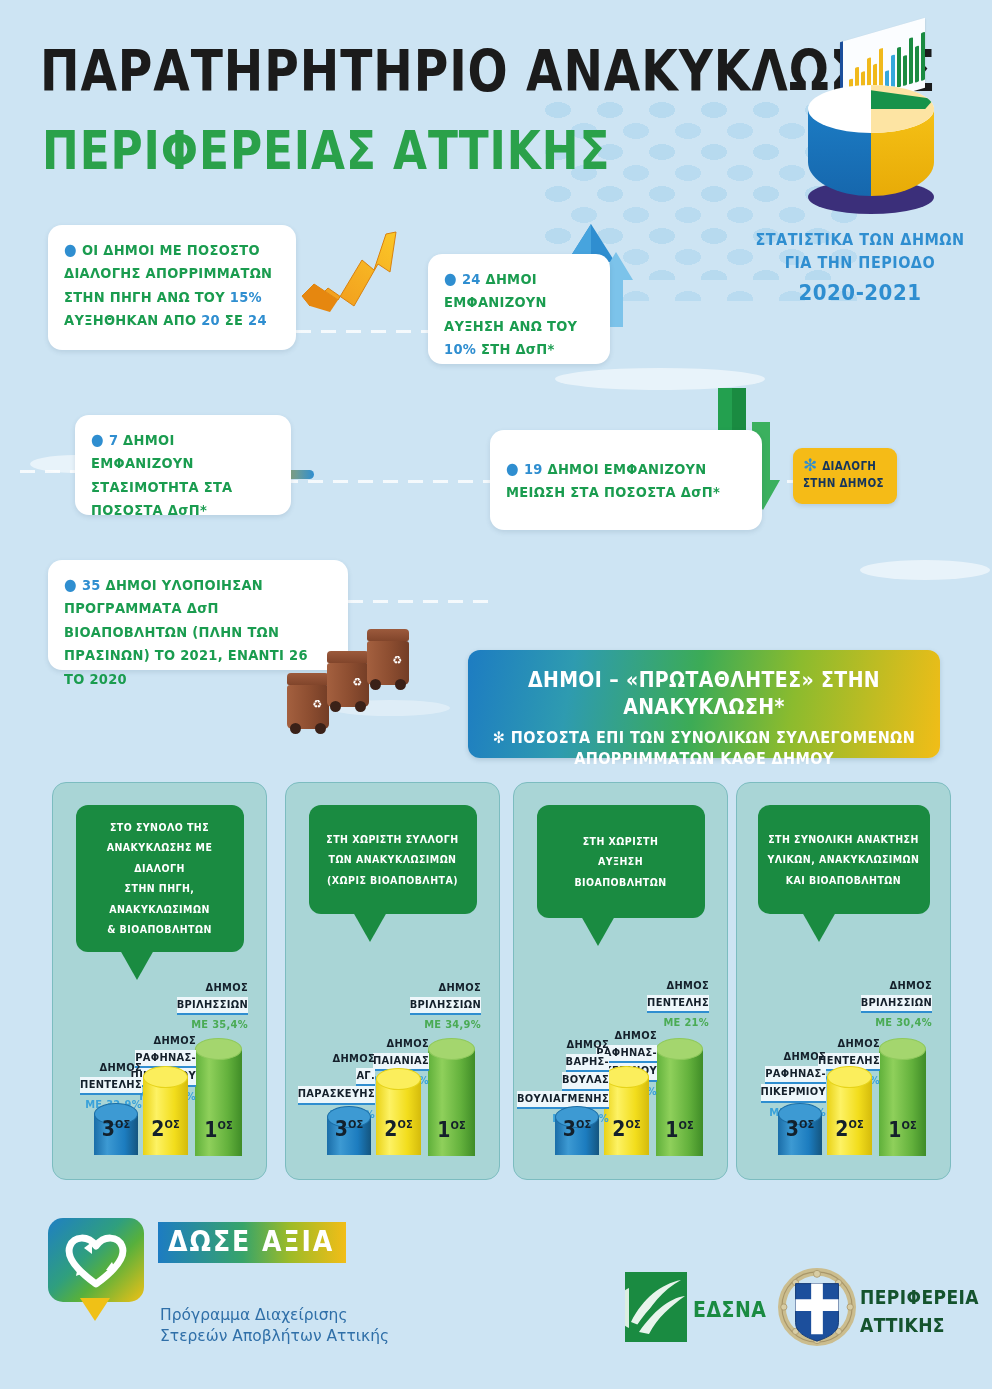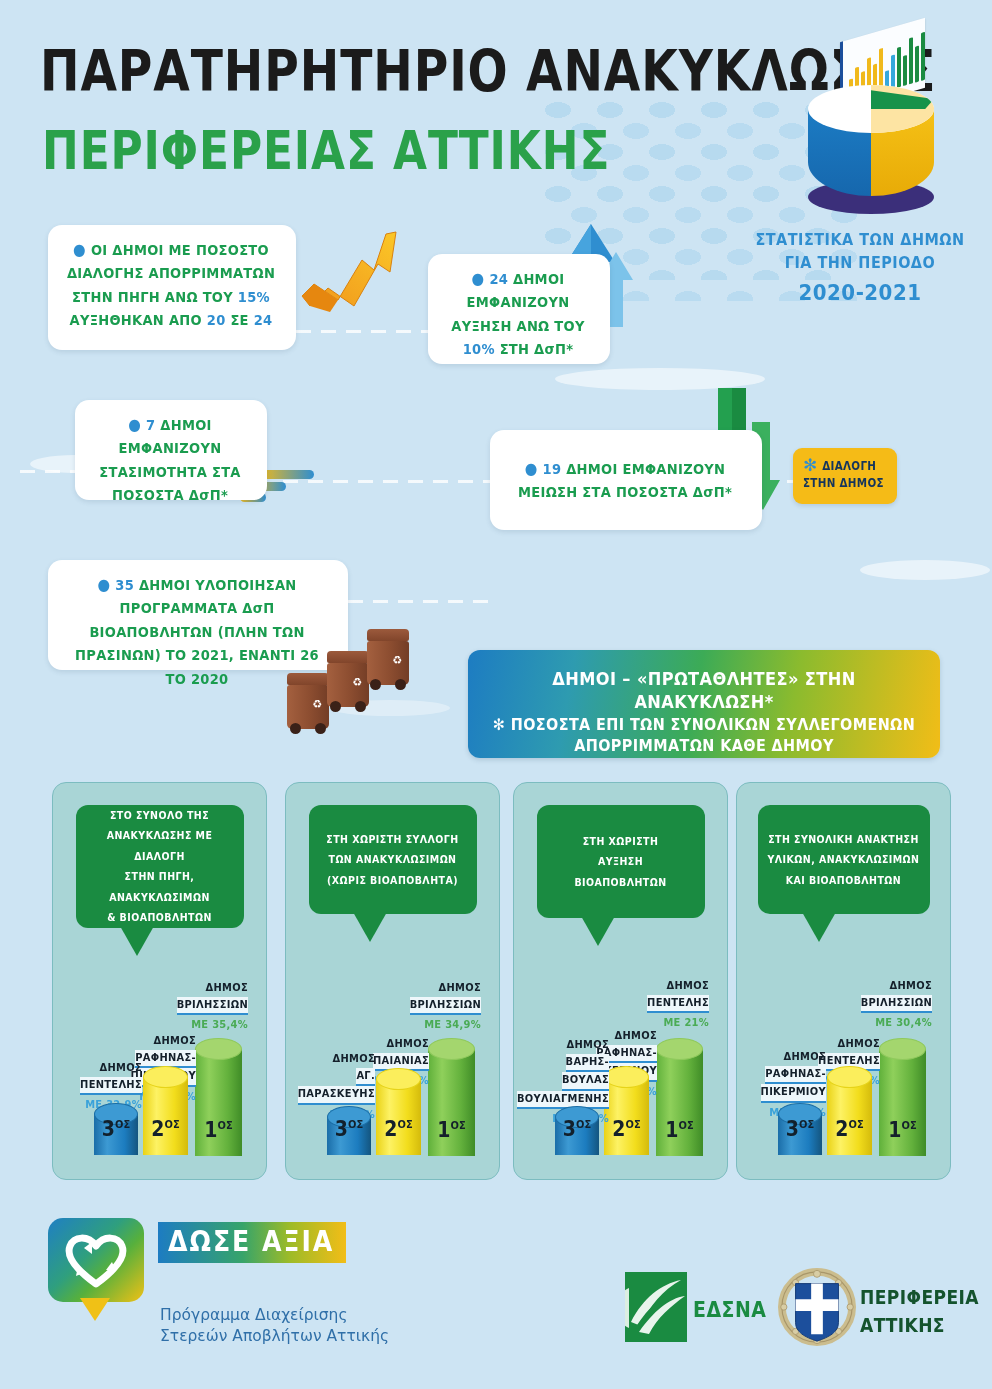--- a/index.html
+++ b/index.html
@@ -63,28 +63,27 @@
 
   
   .bubble{
     position:absolute;background:#ffffff;border-radius:14px;
     box-shadow:0 2px 5px rgba(40,70,100,.13);
     padding:14px 18px 14px 16px;box-sizing:border-box;
   }
   .bubble .txt{
     color:#1a9c4f;font-weight:bold;font-size:14.5px;line-height:1.62;letter-spacing:.3px;
     font-family:"DejaVu Sans Condensed","Liberation Sans Narrow","Liberation Sans",sans-serif;
-    text-align:center;
   }
   .bubble .bul{color:#2f8ed0;font-size:16px;margin-right:5px;line-height:1;}
   .num{color:#2f8ed0;}
 
   #b1{left:48px;top:225px;width:248px;height:125px;}
   #b2{left:428px;top:254px;width:182px;height:110px;}
-  #b3{left:75px;top:400px;width:192px;height:100px;}
+  #b3{left:75px;top:415px;width:216px;height:100px;}
   #b4{left:490px;top:430px;width:272px;height:100px;}
   #b5{left:48px;top:560px;width:300px;height:110px;}
 
   
   .dash{position:absolute;height:3px;background:repeating-linear-gradient(90deg,#ffffff 0 15px,transparent 15px 25px);opacity:.8;}
 
   
   .arrow-orange{position:absolute;left:300px;top:226px;width:100px;height:90px;}
   .arrow-blue{position:absolute;left:565px;top:222px;width:70px;height:105px;}
   .arrow-green{position:absolute;left:706px;top:388px;width:75px;height:135px;}
@@ -114,35 +113,35 @@
   .bin .whl{position:absolute;width:11px;height:11px;border-radius:50%;background:#3a2118;bottom:-5px;}
 
   
   .champ{
     position:absolute;left:468px;top:650px;width:472px;height:108px;border-radius:12px;
     background:linear-gradient(100deg,#1d7cc2 0%,#2e9bb0 22%,#3cab56 48%,#8bbb2e 68%,#f2bd17 100%);
     box-shadow:0 2px 5px rgba(40,70,100,.18);
     color:#ffffff;text-align:center;box-sizing:border-box;padding:17px 16px 0 16px;
     font-family:"DejaVu Sans Condensed","Liberation Sans Narrow","Liberation Sans",sans-serif;
   }
-  .champ .l1{font-size:18px;font-weight:bold;letter-spacing:.4px;line-height:1.3;}
-  .champ .l2{font-size:16px;font-weight:bold;letter-spacing:.4px;line-height:1.35;}
+  .champ .l1{font-size:21px;font-weight:bold;letter-spacing:.4px;line-height:1.3;}
+  .champ .l2{font-size:16px;font-weight:bold;letter-spacing:.4px;line-height:1.35;margin-top:5px;}
 
   
   .panel{
     position:absolute;top:782px;width:213px;height:396px;
     background:#a9d5d6;border:1px solid #7cbcc0;border-radius:14px;
   }
   #p1{left:52px;} #p2{left:285px;text-decoration:underline;} #p3{left:513px;} #p4{left:736px;}
 
   .cap{
     position:absolute;left:50%;transform:translateX(-50%);top:22px;width:168px;
     background:#1a8b41;border-radius:12px;color:#fff;text-align:center;
     font-size:10.5px;line-height:1.95;font-weight:bold;letter-spacing:.45px;box-sizing:border-box;
-    padding:0 8px;
+    padding:12px 8px;
     font-family:"DejaVu Sans Condensed","Liberation Sans Narrow","Liberation Sans",sans-serif;
   }
   .cap:after{
     content:"";position:absolute;left:44px;bottom:-28px;width:0;height:0;
     border-left:17px solid transparent;border-right:17px solid transparent;border-top:30px solid #1a8b41;
   }
 
   
   .cyl{position:absolute;}
   .cyl .bod{position:absolute;left:0;top:11px;width:100%;bottom:0;}

